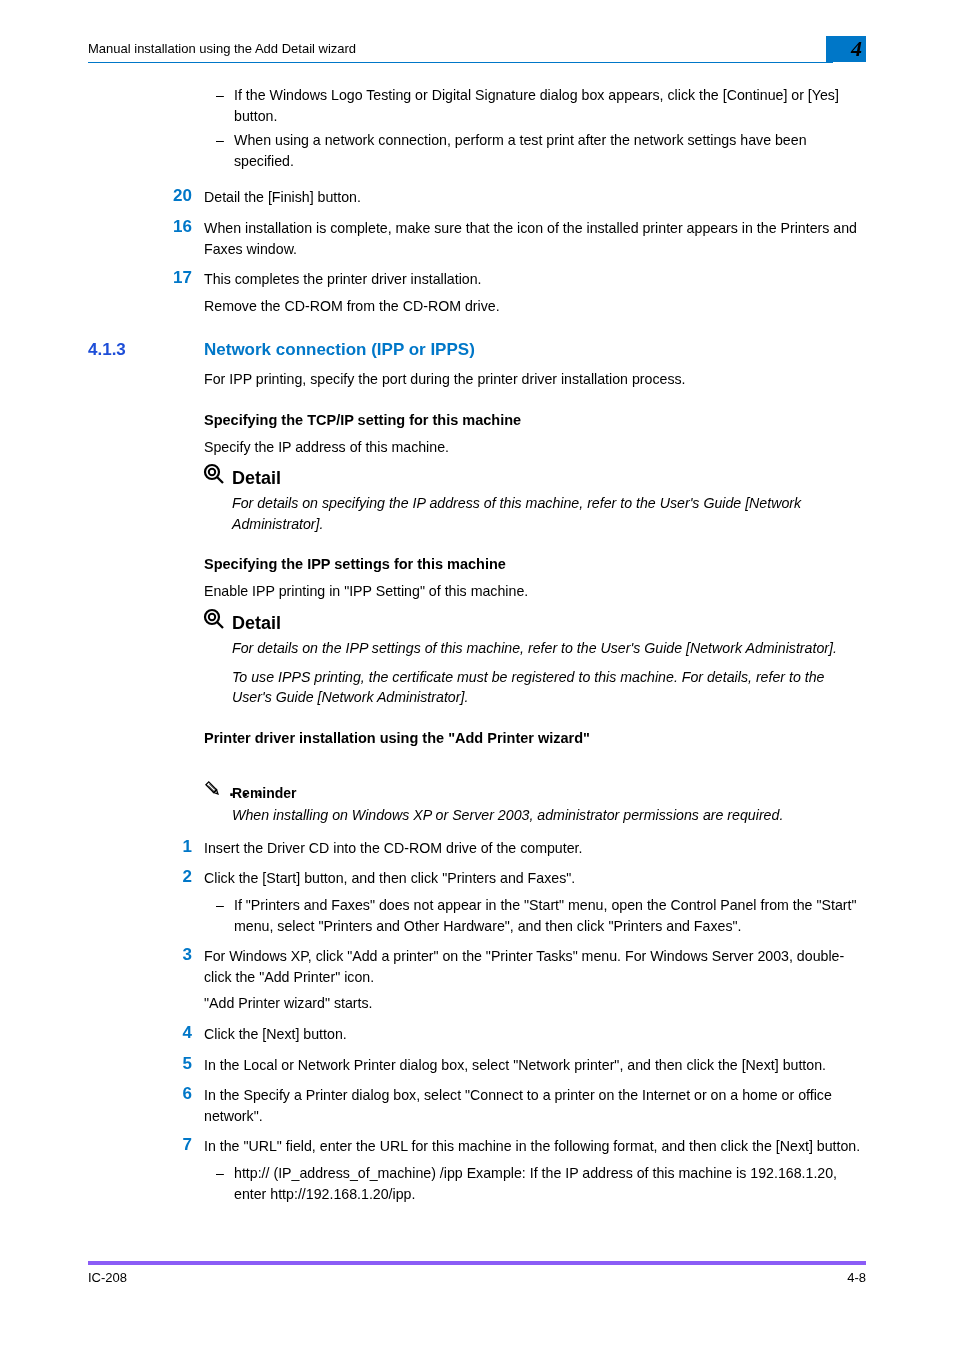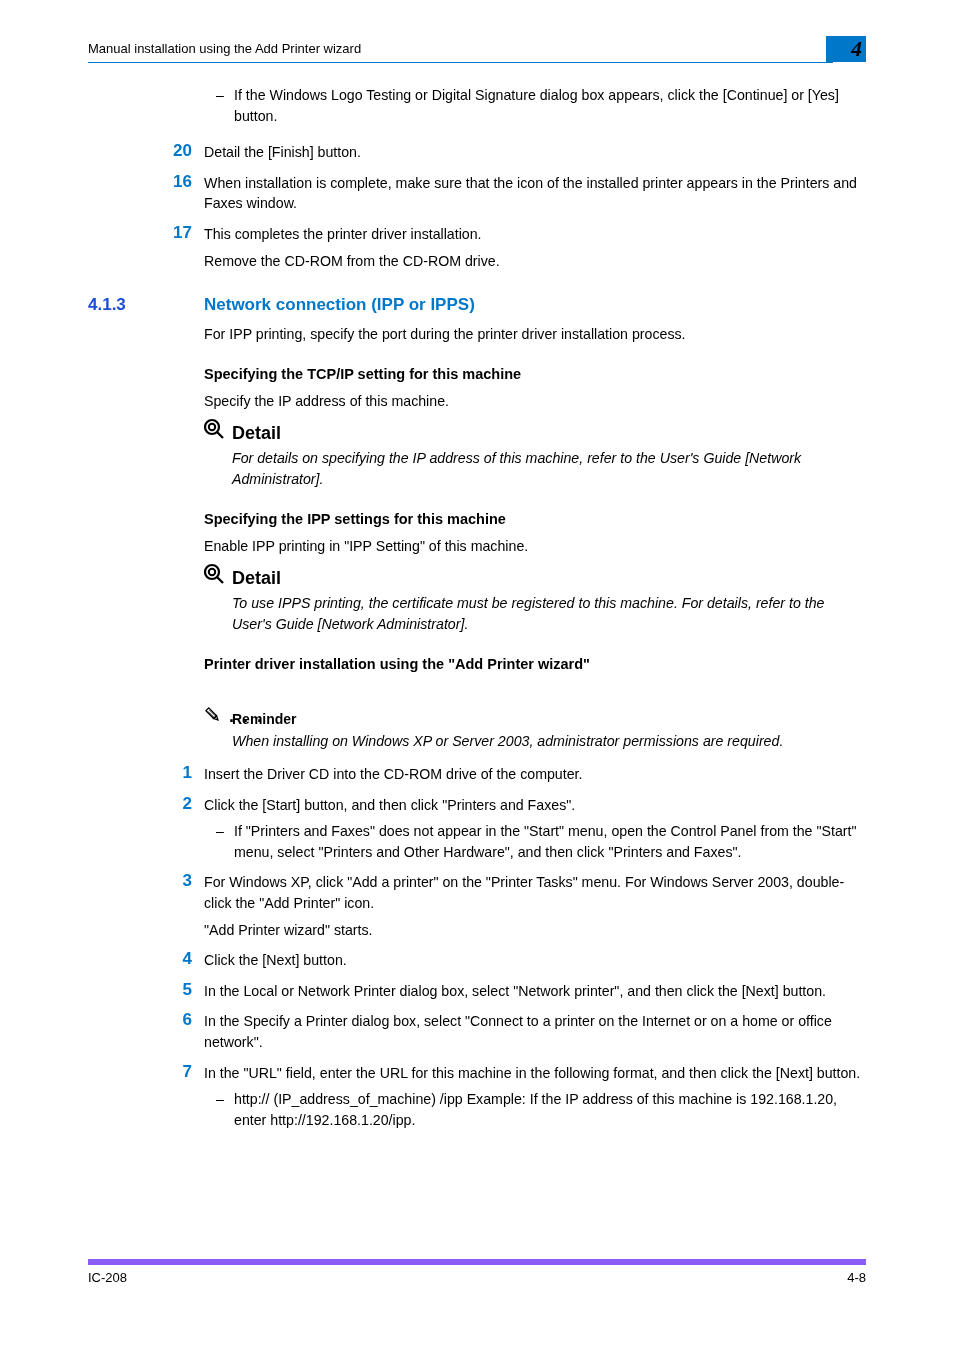--- a/index.html
+++ b/index.html
@@ -160,45 +160,48 @@
     font-size: 14px;
   }
   .reminder-block .text {
     font-style: italic;
   }
   .footer {
     position: absolute;
     bottom: 62px;
     left: 88px;
     right: 88px;
-    border-top: 6px solid #8b5cf6;
+    border-top: 4px solid #8b5cf6;
     font-size: 13px;
     padding-top: 4px;
     display: flex;
     justify-content: space-between;
   }
   svg { display: block; }
 </style>
 </head>
 <body>
 
 <div class="page">
 
   <div class="header-line">
-    <span class="title">Manual installation using the Add Printer wizard</span>
+    <span class="title">Manual installation using the Add Detail wizard</span>
   </div>
   <div class="chapter-badge">
     <span>4</span>
   </div>
 
   <div class="content">
     <div class="col-main">
 
       <div class="sub-dash">
         <span>If the Windows Logo Testing or Digital Signature dialog box appears, click the [Continue] or [Yes] button.</span>
+      </div>
+      <div class="sub-dash">
+        <span>When using a network connection, perform a test print after the network settings have been specified.</span>
       </div>
 
       <div class="step" style="margin-top:16px">
         <span class="num">20</span>
         <p>Detail the [Finish] button.</p>
       </div>
 
       <div class="step">
         <span class="num">16</span>
         <p>When installation is complete, make sure that the icon of the installed printer appears in the Printers and Faxes window.</p>
@@ -236,20 +239,21 @@
 
       <div class="detail-block">
         <span class="mag-icon">
           <svg width="26" height="26" viewBox="0 0 26 26">
               <circle cx="11" cy="11" r="7" fill="none" stroke="#000" stroke-width="2.2"></circle>
               <circle cx="11" cy="11" r="3.2" fill="none" stroke="#000" stroke-width="2"></circle>
               <line x1="16" y1="16" x2="22" y2="22" stroke="#000" stroke-width="2.3"></line>
             </svg>
         </span>
         <div class="label">Detail</div>
+        <div class="text">For details on the IPP settings of this machine, refer to the User's Guide [Network Administrator].</div>
         <div class="text">To use IPPS printing, the certificate must be registered to this machine. For details, refer to the User's Guide [Network Administrator].</div>
       </div>
 
       <div class="subhead">Printer driver installation using the "Add Printer wizard"</div>
 
       <div class="reminder-block">
         <span class="pen-icon">
           <svg width="24" height="24" viewBox="0 0 24 24">
               <g transform="rotate(-45 12 12)">
                 <rect x="10" y="4" width="4" height="11" fill="none" stroke="#000" stroke-width="1.3"></rect>

